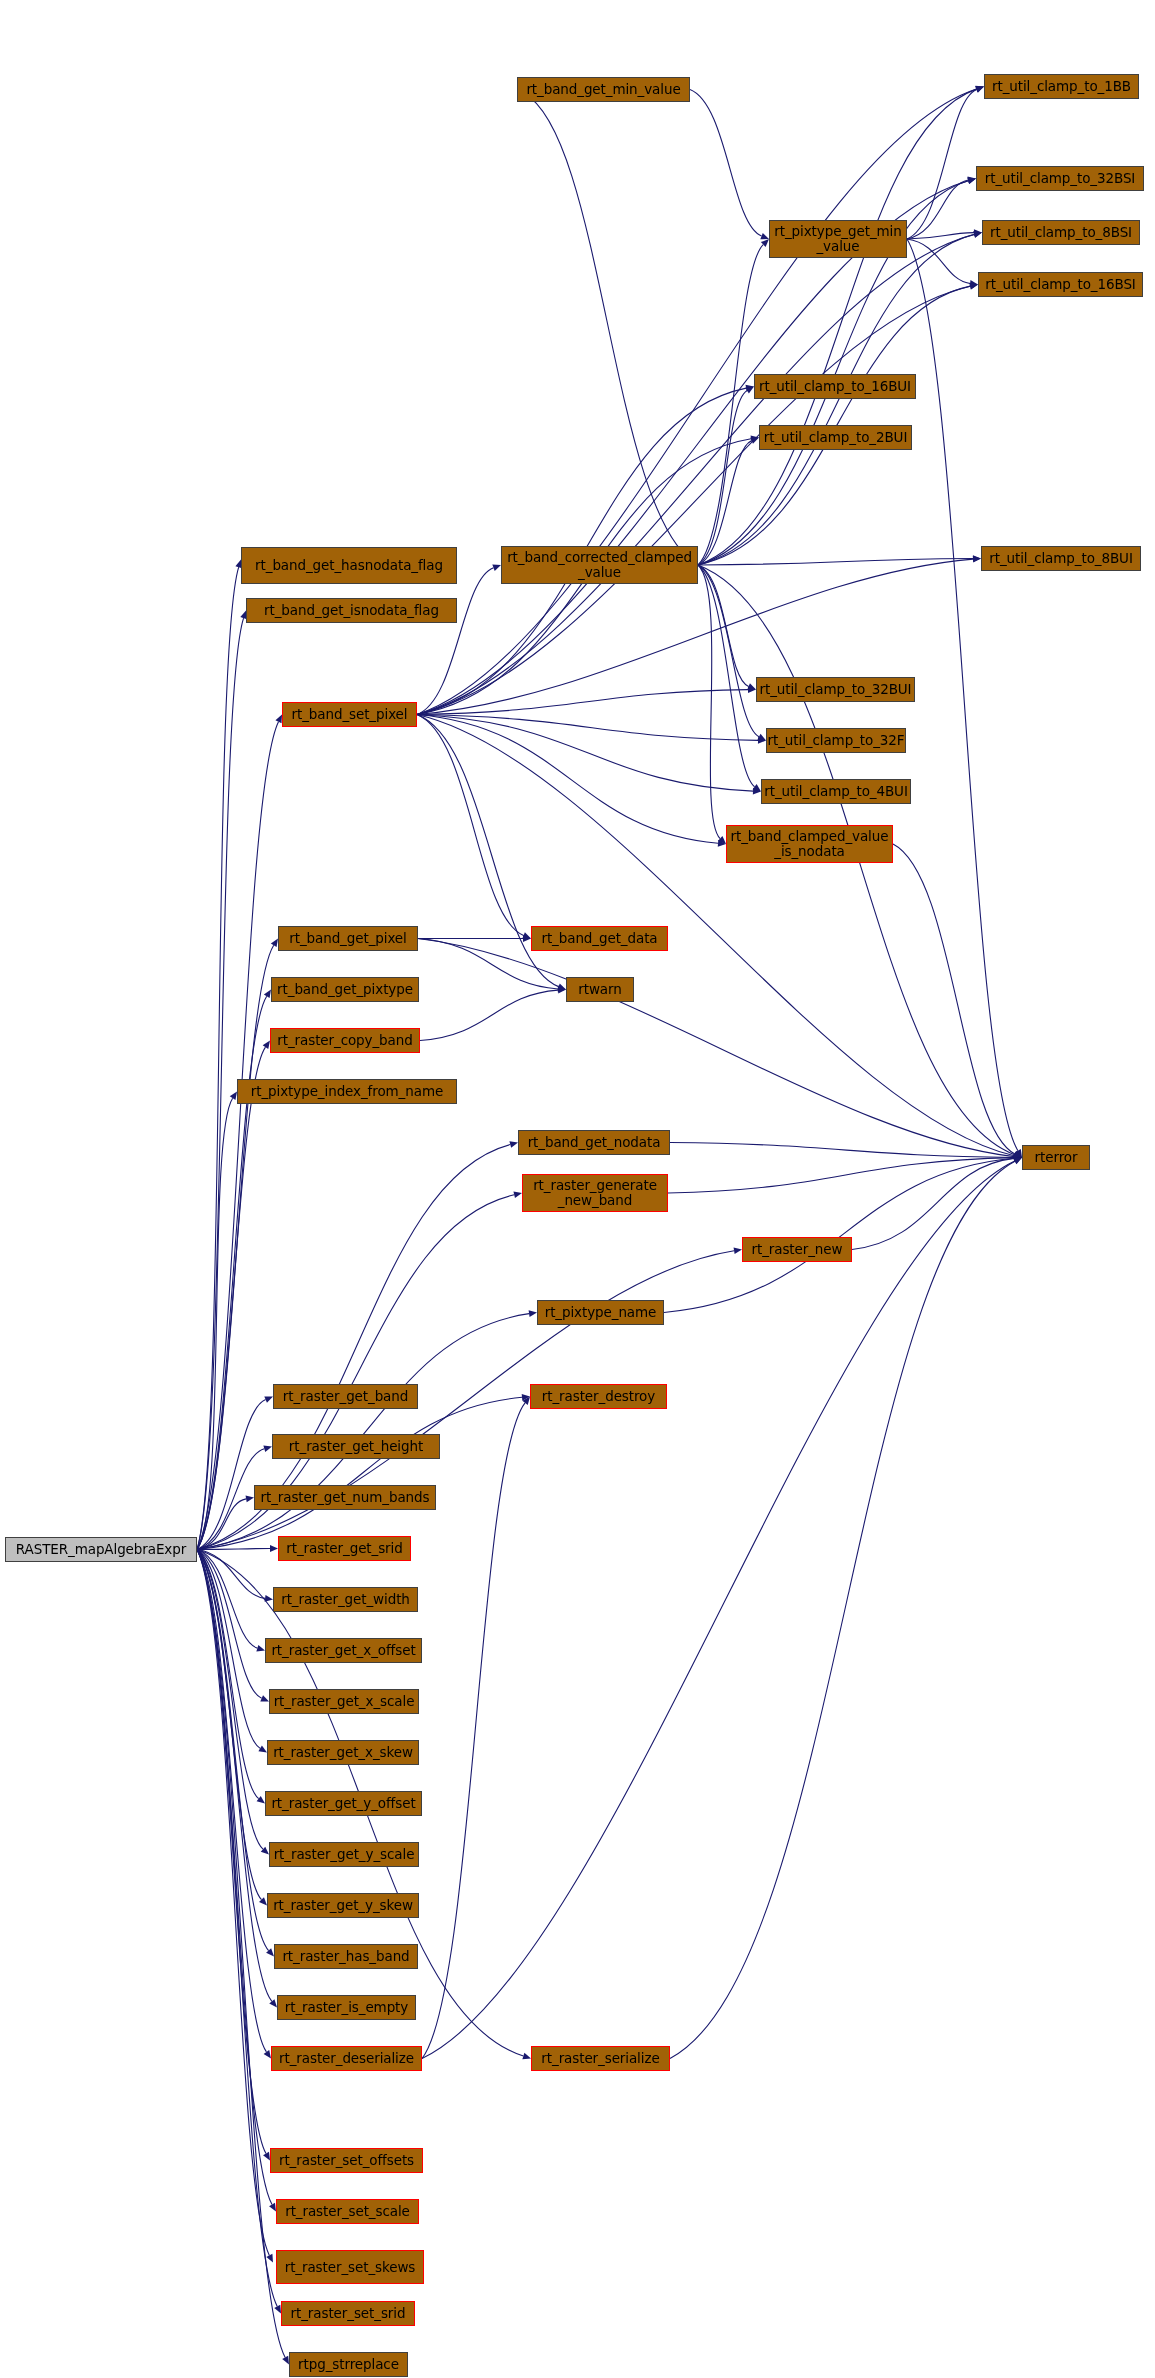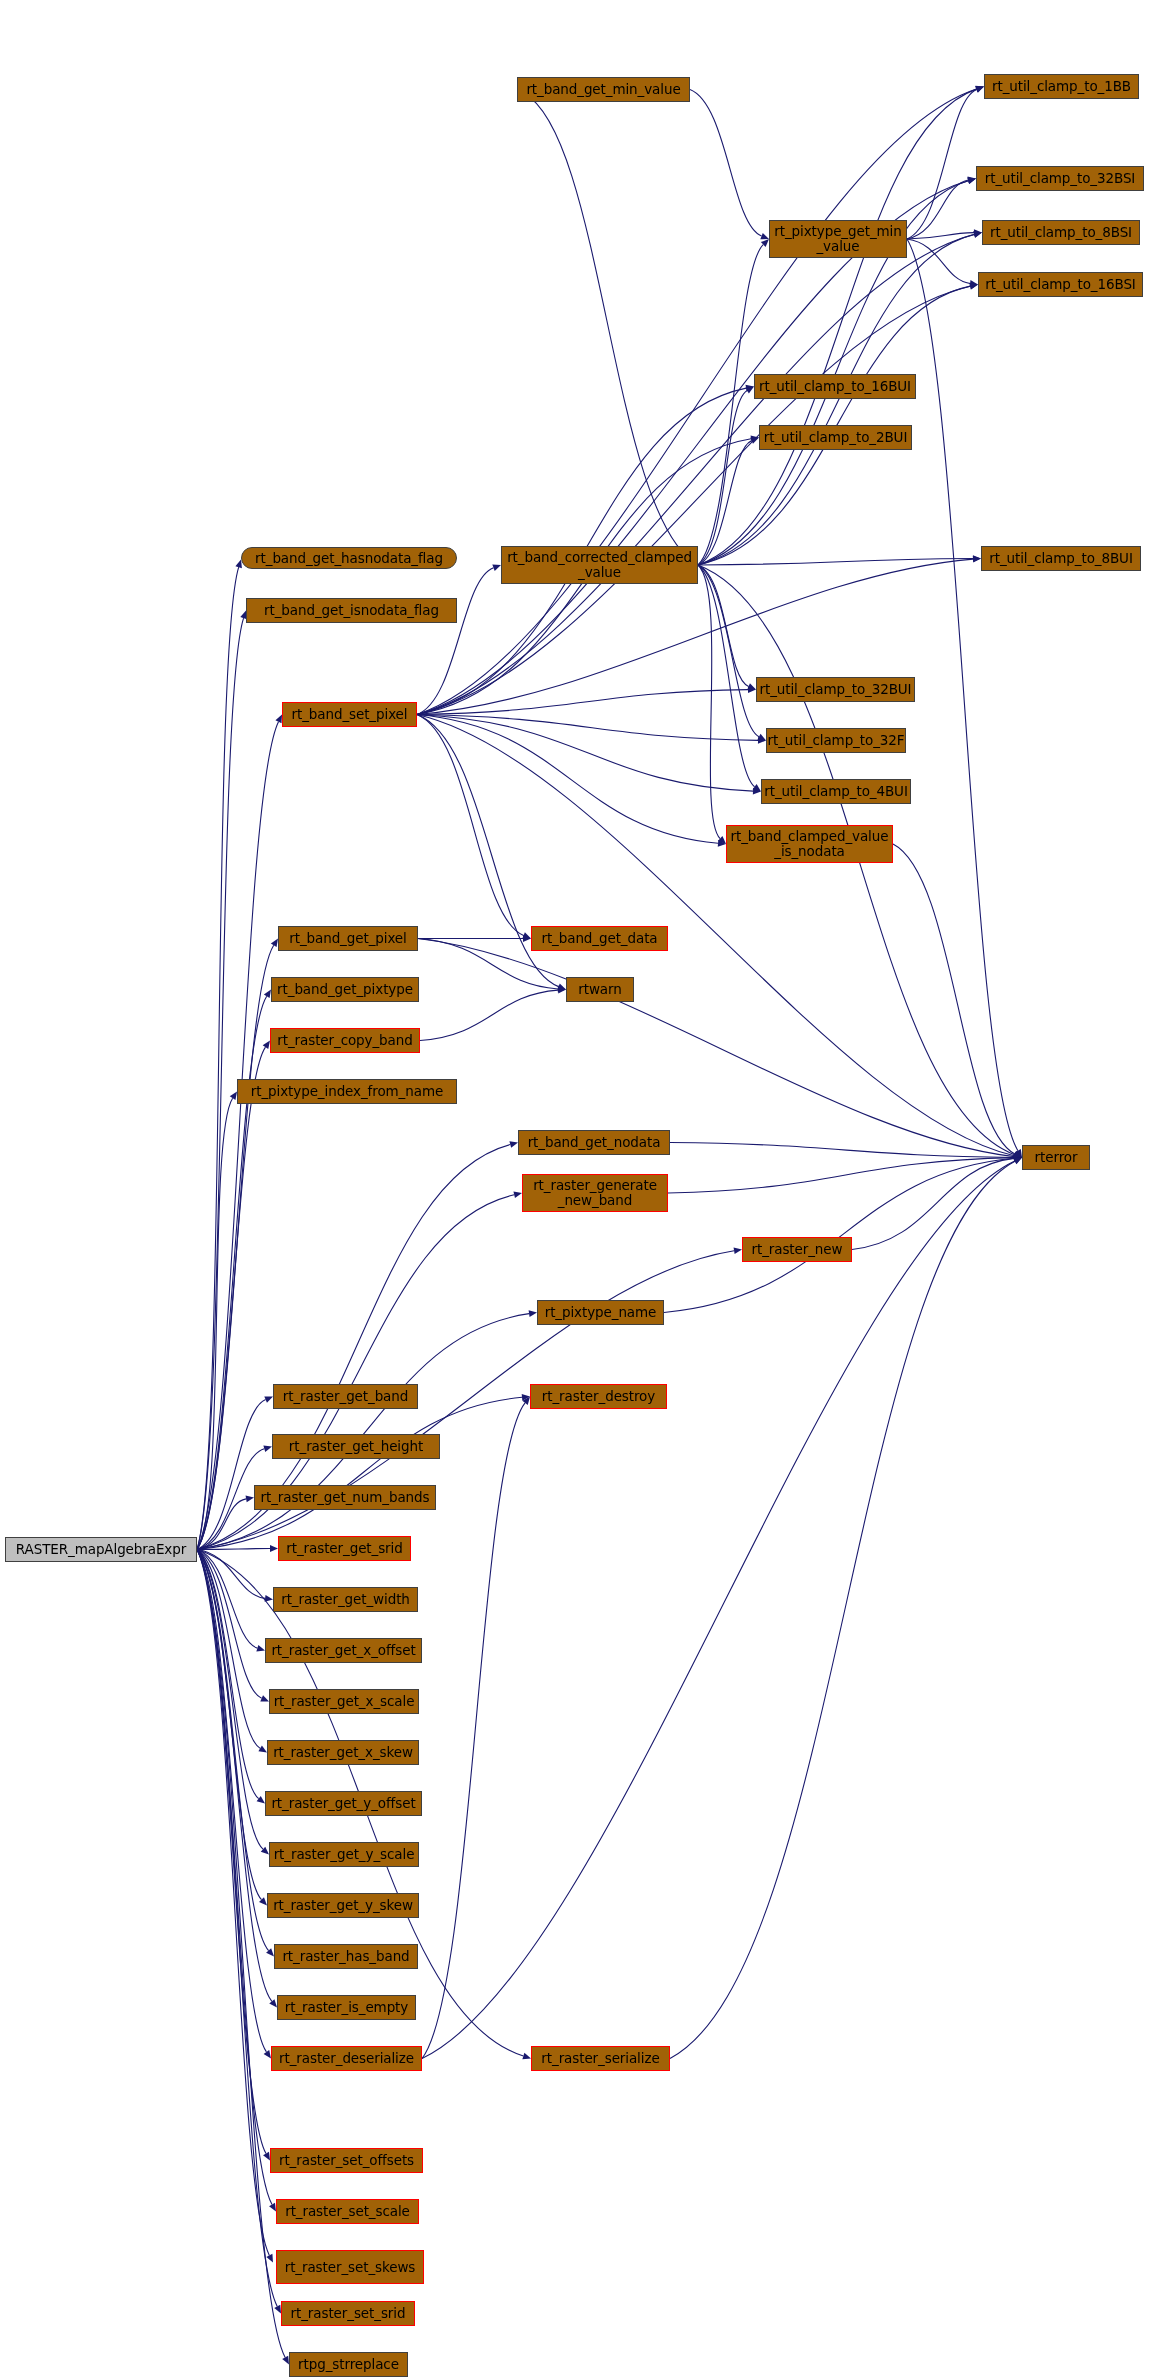--- a/index.html
+++ b/index.html
@@ -213,21 +213,21 @@
       <polygon class="arrowhead" points="1022,1157.5 1016.2283838251483,1163.9998805166088 1013.3147557925788,1157.8557148541427"></polygon>
       <path class="edge" d="M422,2058.5 C473.84,1992.3 478.16,1462.7 525.0676869908805,1402.7985941590223"></path>
       <polygon class="arrowhead" points="530,1396.5 527.744589508465,1404.894827187898 522.390784473296,1400.7023611301465"></polygon>
       <path class="edge" d="M670,2058.5 C838.96,1968.4 853.04,1247.6 1014.9409683076709,1161.264315550893"></path>
       <polygon class="arrowhead" points="1022,1157.5 1016.5408024168004,1164.2644040201328 1013.3411341985415,1158.264227081653"></polygon>
       <path class="edge" d="M893,844 C954.92,875.35 960.08,1126.15 1014.8626545334353,1153.88637305593"></path>
       <polygon class="arrowhead" points="1022,1157.5 1013.3268630822056,1156.9197448792202 1016.3984459846649,1150.85300123264"></polygon>
     </svg>
   <div id="node-layer">
       <div class="node root" style="left: 5px; top: 1537px; width: 192px; height: 25px;"><span>RASTER_mapAlgebraExpr</span></div>
-      <div class="node" style="left: 241px; top: 547px; width: 216px; height: 22px; border-radius: 11px;"><span>rt_band_get_hasnodata_flag</span></div>
+      <div class="node" style="left: 241px; top: 547px; width: 216px; height: 37px;"><span>rt_band_get_hasnodata_flag</span></div>
       <div class="node" style="left: 246px; top: 598px; width: 211px; height: 25px;"><span>rt_band_get_isnodata_flag</span></div>
       <div class="node red" style="left: 282px; top: 702px; width: 135px; height: 25px;"><span>rt_band_set_pixel</span></div>
       <div class="node" style="left: 278px; top: 926px; width: 140px; height: 25px;"><span>rt_band_get_pixel</span></div>
       <div class="node" style="left: 271px; top: 977px; width: 148px; height: 25px;"><span>rt_band_get_pixtype</span></div>
       <div class="node red" style="left: 270px; top: 1028px; width: 150px; height: 25px;"><span>rt_raster_copy_band</span></div>
       <div class="node" style="left: 237px; top: 1079px; width: 220px; height: 25px;"><span>rt_pixtype_index_from_name</span></div>
       <div class="node" style="left: 273px; top: 1384px; width: 145px; height: 25px;"><span>rt_raster_get_band</span></div>
       <div class="node" style="left: 272px; top: 1434px; width: 168px; height: 25px;"><span>rt_raster_get_height</span></div>
       <div class="node" style="left: 254px; top: 1485px; width: 182px; height: 25px;"><span>rt_raster_get_num_bands</span></div>
       <div class="node red" style="left: 278px; top: 1536px; width: 133px; height: 25px;"><span>rt_raster_get_srid</span></div>

